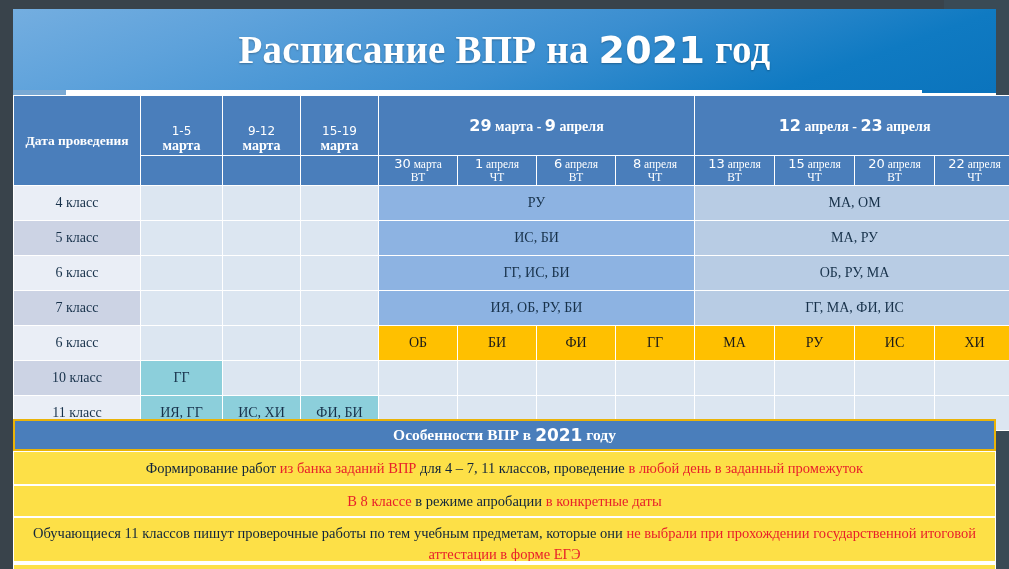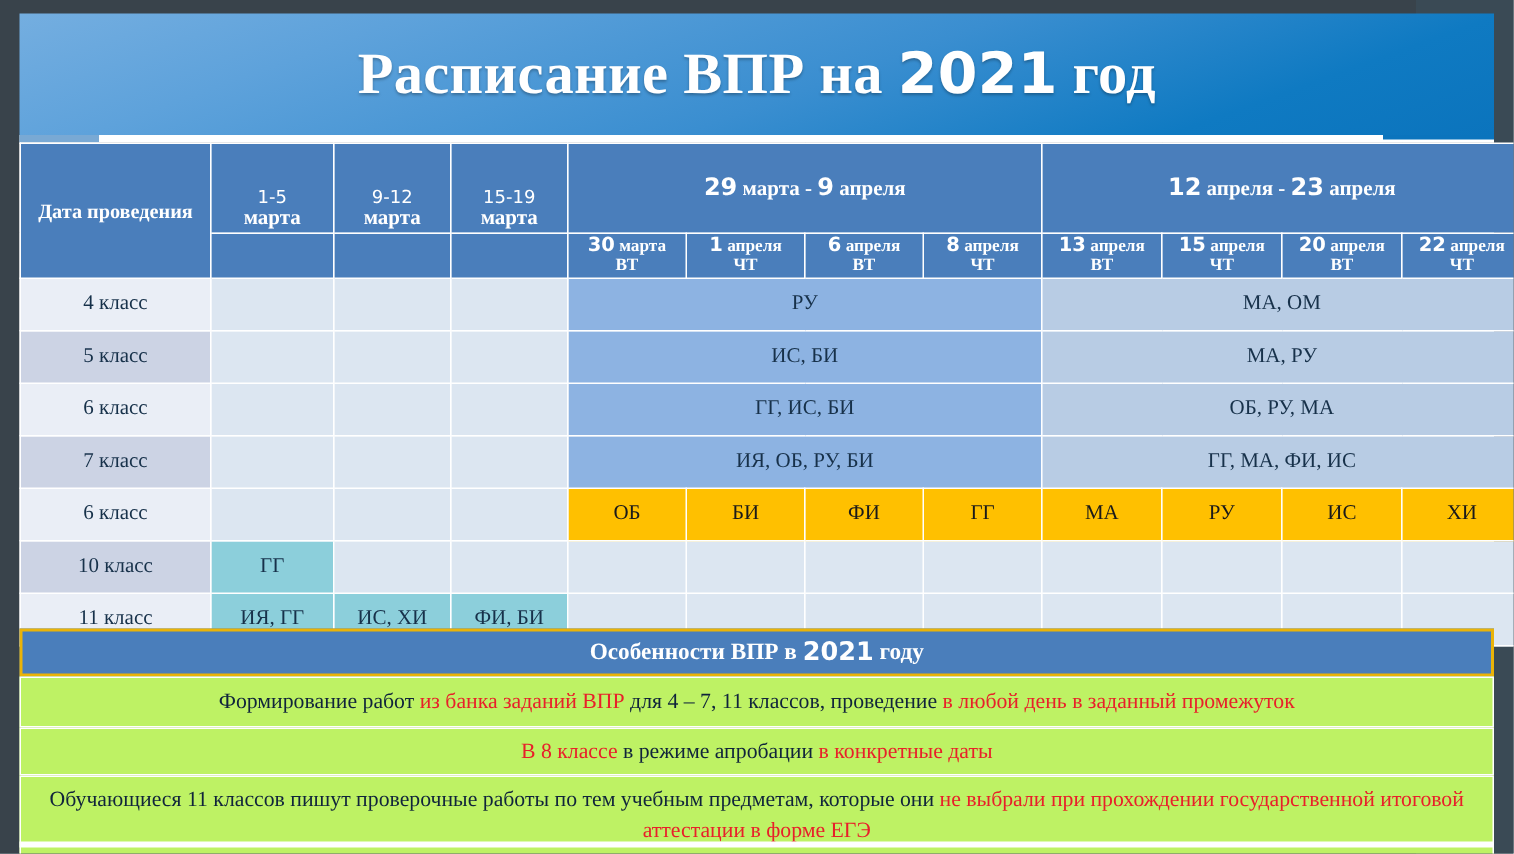--- a/index.html
+++ b/index.html
@@ -98,21 +98,21 @@
     font-size: 14px;
     font-weight: bold;
     margin-top: 40px;
   }
   .hdr-range .rnum {
     font-family: "DejaVu Sans", sans-serif;
     font-size: 16px;
   }
   .hdr-day {
     font-size: 11.5px;
-    font-weight: bold;
+    font-weight: normal;
     line-height: 1.2;
     color: #ffffff;
     margin-top: 13px;
   }
   .hdr-day .dnum {
     font-family: "DejaVu Sans", sans-serif;
     font-size: 13px;
   }
   .hdr-blank { background: #4a7ebb; }
 
@@ -142,21 +142,21 @@
     font-size: 15.5px;
     font-weight: bold;
     border: 2px solid #eab308;
   }
   .note-banner .num {
     font-family: "DejaVu Sans", sans-serif;
     font-size: 17px;
     font-weight: bold;
   }
   .note-row {
-    background: #bef264;
+    background: #fde047;
     border: 1px solid #ffffff;
     color: #10243b;
     font-family: "Liberation Serif", serif;
     font-size: 14.5px;
     line-height: 1.42;
     display: flex; align-items: center; justify-content: center;
     text-align: center;
     padding: 15px 10px;
   }
   .note-row.n1 { height: 34px; }

